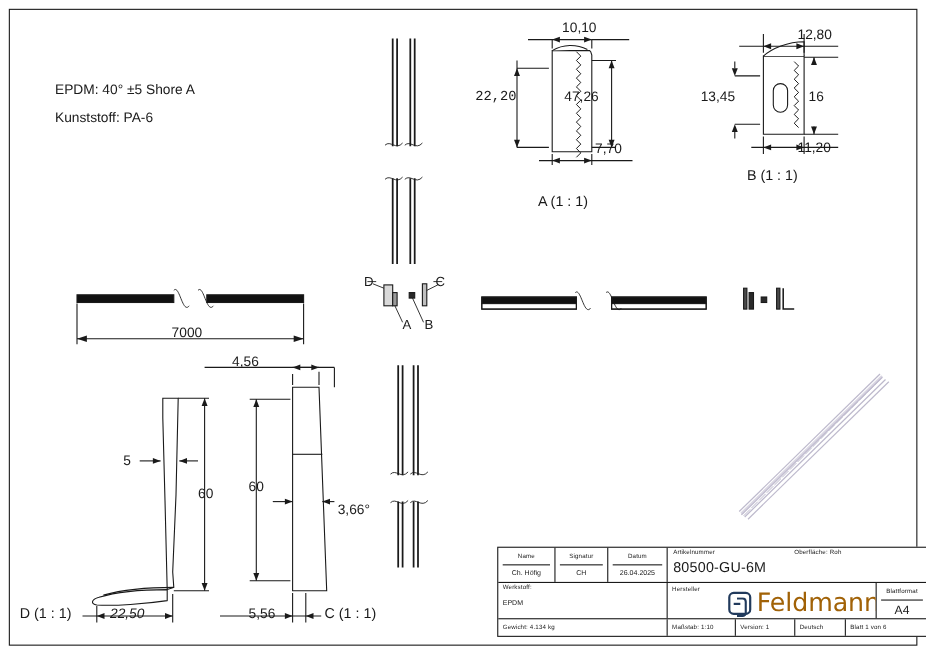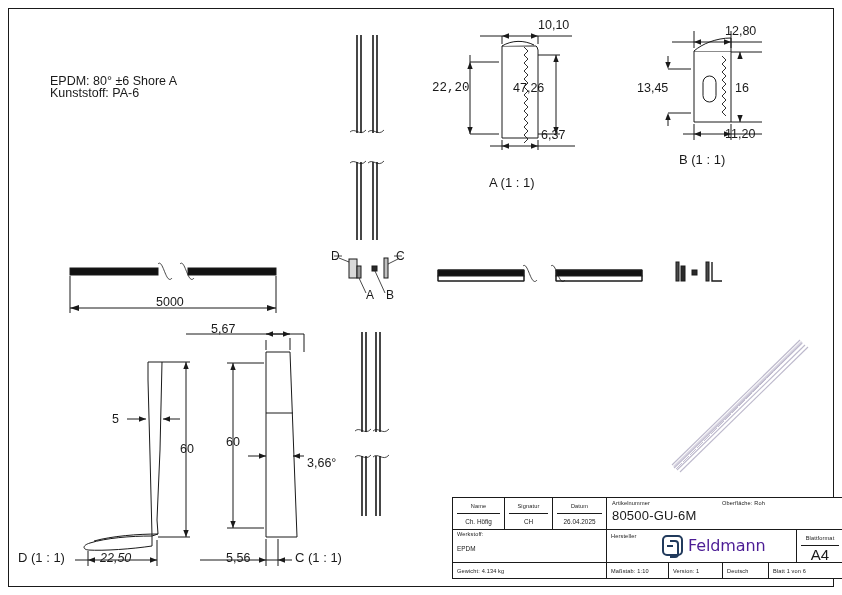--- a/index.html
+++ b/index.html
@@ -66,21 +66,21 @@
     letter-spacing: .15px;
     display: block;
   }
   .tb-val {
     font-size: 6.4px;
     color: #1a1a1a;
     display: block;
     margin-top: 1px;
   }
   .tb-val.big { font-size: 13px; margin-top: 0px; letter-spacing: .2px; }
-  .tb-val.a4  { font-size: 15px; text-align: center; margin-top: 2px; }
+  .tb-val.a4  { font-size: 11px; text-align: center; margin-top: 2px; }
 
   .split-col { display: flex; flex-direction: column; }
   .split-top { height: 15px; border-bottom: 1px solid #1a1a1a; display:flex; align-items:center; justify-content:center; }
   .split-bot { height: 15px; display:flex; align-items:center; justify-content:center; }
 
   .inline-cell { display: flex; align-items: center; }
 
   
   .logo-wrap {
     display: flex; align-items: center; gap: 5px;
@@ -103,22 +103,22 @@
     border-radius: 0 4px 4px 0;
   }
   .logo-mark::after {
     content: "";
     position: absolute;
     left: 3px; top: 8px;
     width: 6px; height: 2px;
     background: #213a5c;
   }
   .logo-text {
-    font-size: 16px;
-    color: #4c1d95;
+    font-size: 23px;
+    color: #a16207;
     letter-spacing: -0.1px;
     font-family: "DejaVu Sans", sans-serif;
   }
 </style>
 </head>
 <body>
 
 <div id="sheet">
 
   <div id="frame"></div>
@@ -327,48 +327,48 @@
         <line x1="781" y1="364" x2="787" y2="358"></line>
         <line x1="788" y1="357" x2="794" y2="351"></line>
         <line x1="795" y1="350" x2="801" y2="344"></line>
       </g>
       <g stroke="#c6c2d4" stroke-width="2.6" fill="none" opacity="0.65">
         <line x1="674" y1="467" x2="802" y2="342"></line>
       </g>
     </g>
   </svg>
 
-  <div class="txt note" style="left:50px; top:74px;">EPDM: 80° ±6 Shore A</div>
-  <div class="txt note" style="left:50px; top:86px;text-align:right;">Kunststoff: PA-6</div>
-
-  <div class="txt dim" style="left:538px; top:18px;">10,10</div>
+  <div class="txt note" style="left:50px; top:74px;">EPDM: 40° ±5 Shore A</div>
+  <div class="txt note" style="left:50px; top:100px;text-align:right;">Kunststoff: PA-6</div>
+
+  <div class="txt dim" style="left:511px; top:18px;">10,10</div>
   <div class="txt dim" style="left:432px; top:81px;font-family:Liberation Mono, monospace;">22,20</div>
   <div class="txt dim" style="left:513px; top:81px;">47,26</div>
-  <div class="txt dim" style="left:541px; top:128px;">6,37</div>
+  <div class="txt dim" style="left:541px; top:128px;">7,70</div>
   <div class="txt viewlbl" style="left:489px; top:152px;margin-top:23px;">A (1 : 1)</div>
 
   <div class="txt dim" style="left:725px; top:24px;">12,80</div>
   <div class="txt dim" style="left:637px; top:81px;">13,45</div>
   <div class="txt dim" style="left:735px; top:81px;">16</div>
   <div class="txt dim" style="left:725px; top:127px;">11,20</div>
   <div class="txt viewlbl" style="left:679px; top:152px;">B (1 : 1)</div>
 
   <div class="txt marker" style="left:331px; top:249px;">D</div>
   <div class="txt marker" style="left:396px; top:249px;">C</div>
   <div class="txt marker" style="left:366px; top:288px;">A</div>
   <div class="txt marker" style="left:386px; top:288px;">B</div>
 
-  <div class="txt dim" style="left:156px; top:295px;">5000</div>
+  <div class="txt dim" style="left:156px; top:295px;">7000</div>
 
   <div class="txt dim" style="left:112px; top:412px;">5</div>
   <div class="txt dim" style="left:180px; top:442px;">60</div>
   <div class="txt dim" style="left:100px; top:551px;font-style:italic;">22,50</div>
   <div class="txt viewlbl" style="left:18px; top:550px;">D (1 : 1)</div>
 
-  <div class="txt dim" style="left:211px; top:322px;">5,67</div>
+  <div class="txt dim" style="left:211px; top:322px;">4,56</div>
   <div class="txt dim" style="left:226px; top:435px;">60</div>
   <div class="txt dim" style="left:307px; top:456px;">3,66°</div>
   <div class="txt dim" style="left:226px; top:551px;">5,56</div>
   <div class="txt viewlbl" style="left:295px; top:550px;">C (1 : 1)</div>
 
   <div id="titleblock">
 
     <div class="tb-row r1">
       <div class="tb-cell split-col" style="width:52px;">
         <div class="split-top">

